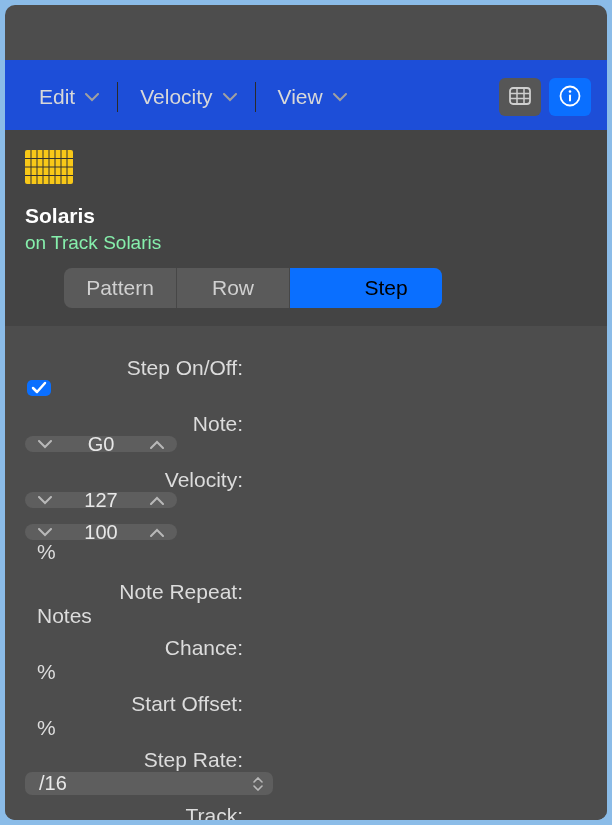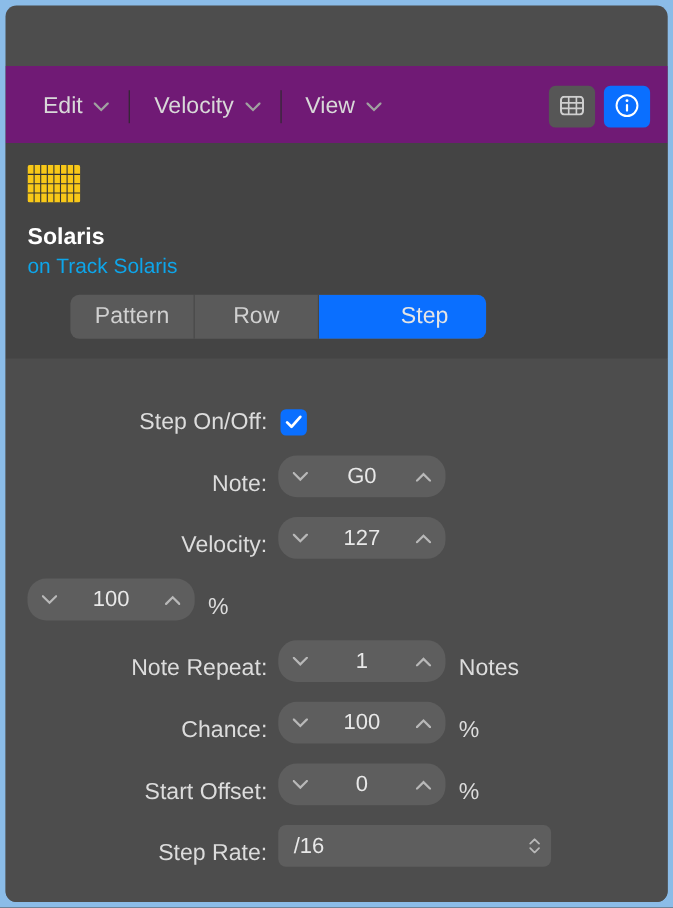--- a/index.html
+++ b/index.html
@@ -18,21 +18,21 @@
     .window {
       width: 100%;
       height: 100%;
       background: #4d4d4d;
       border-radius: 10px;
       overflow: hidden;
       display: flex;
       flex-direction: column;
     }
     .toolbar {
-      background: #701a75;
+      background: #1d4ed8;
       padding: 18px 16px 14px 16px;
       display: flex;
       align-items: center;
       gap: 2px;
       margin-top: 55px;
     }
     .toolbar-btn {
       background: transparent;
       color: #d8d8d8;
       font-size: 21px;
@@ -96,21 +96,21 @@
       display: flex;
       flex-direction: column;
       gap: 4px;
     }
     .title {
       color: #ffffff;
       font-size: 21px;
       font-weight: 600;
     }
     .subtitle {
-      color: #0ea5e9;
+      color: #86efac;
       font-size: 19px;
     }
     .segmented {
       display: flex;
       background: #5a5a5a;
       border-radius: 8px;
       overflow: hidden;
       width: 378px;
       height: 40px;
       margin-left: 39px;
@@ -122,33 +122,34 @@
       color: #d0d0d0;
       font-size: 21px;
       cursor: pointer;
       border-right: 1px solid #474747;
     }
     .segment:last-child {
       border-right: none;
     }
     .segment.active {
       background: #0a6fff;
-      color: #e5e5e5;
+      color: #000000;
       padding-left: 40px;
     }
     .content {
       background: #4d4d4d;
       padding: 30px 20px 20px 20px;
       flex: 1;
     }
     .row {
       display: flex;
-      align-items: flex-end;
+      align-items: flex-start;
       margin-bottom: 16px;
       height: 40px;
+      flex-direction: column;
     }
     .row-label {
       width: 228px;
       text-align: right;
       color: #dcdcdc;
       font-size: 21px;
       padding-right: 10px;
     }
     .checkbox {
       width: 24px;

